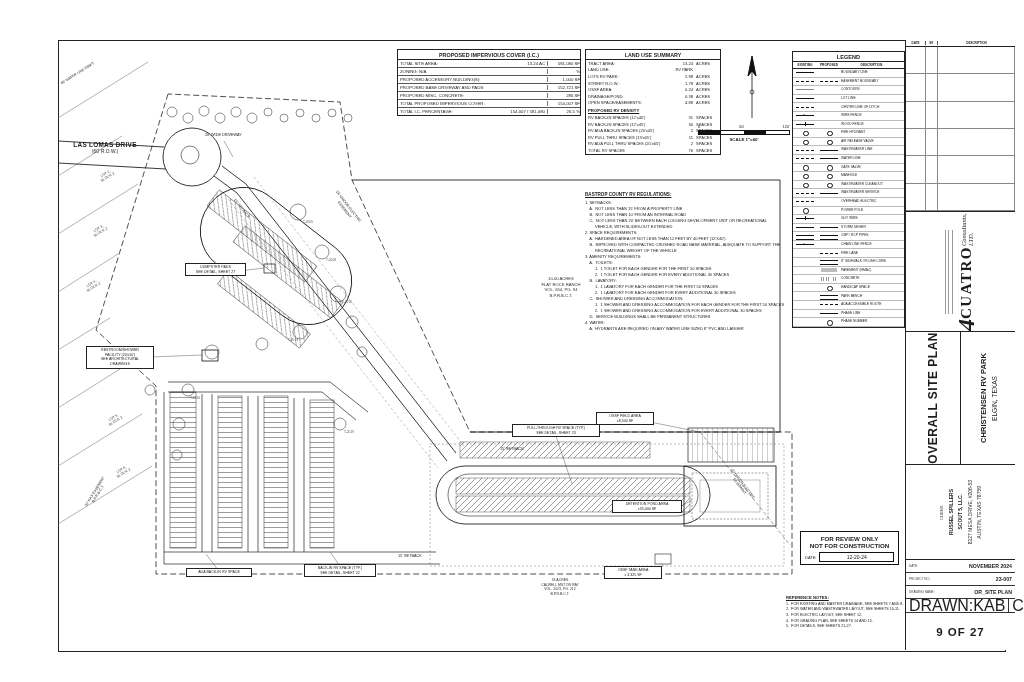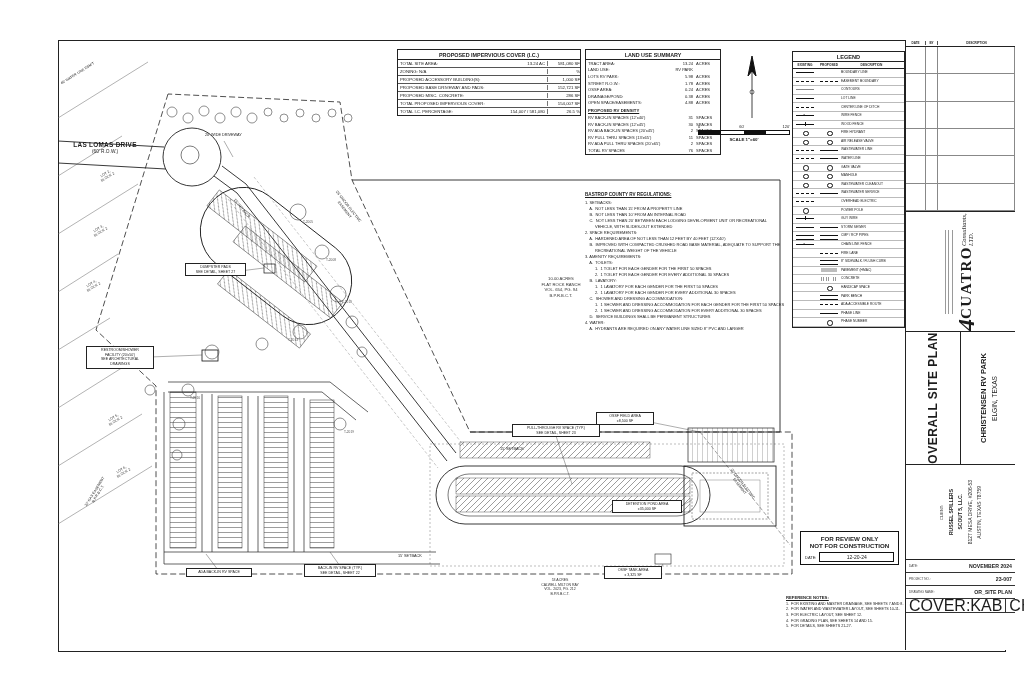--- a/index.html
+++ b/index.html
@@ -858,22 +858,23 @@
           <span class="iv">23-007</span>
         </div>
 
         <div class="tb-info-row">
           <span class="il">DRAWING NAME:</span>
           <span class="iv">OR_SITE PLAN</span>
         </div>
       </div>
     <div class="tb-dc">
       <div class="half">
-        <span class="il">COVER:</span>
+        <span class="il">DRAWN:</span>
         <span class="iv">KAB</span>
       </div>
       <div class="half">
         <span class="il">CHK:</span>
 
       </div>
     </div>
+    <div class="tb-sheetno">9 OF 27</div>
   </div>
 </div>
 
 </body></html>

